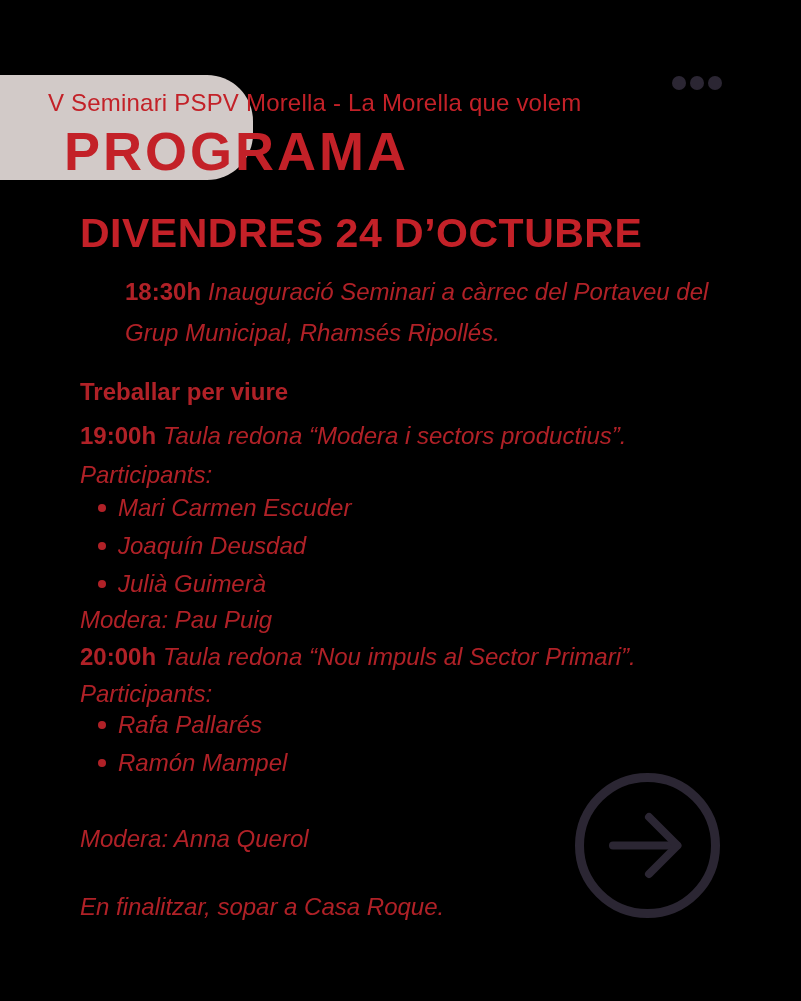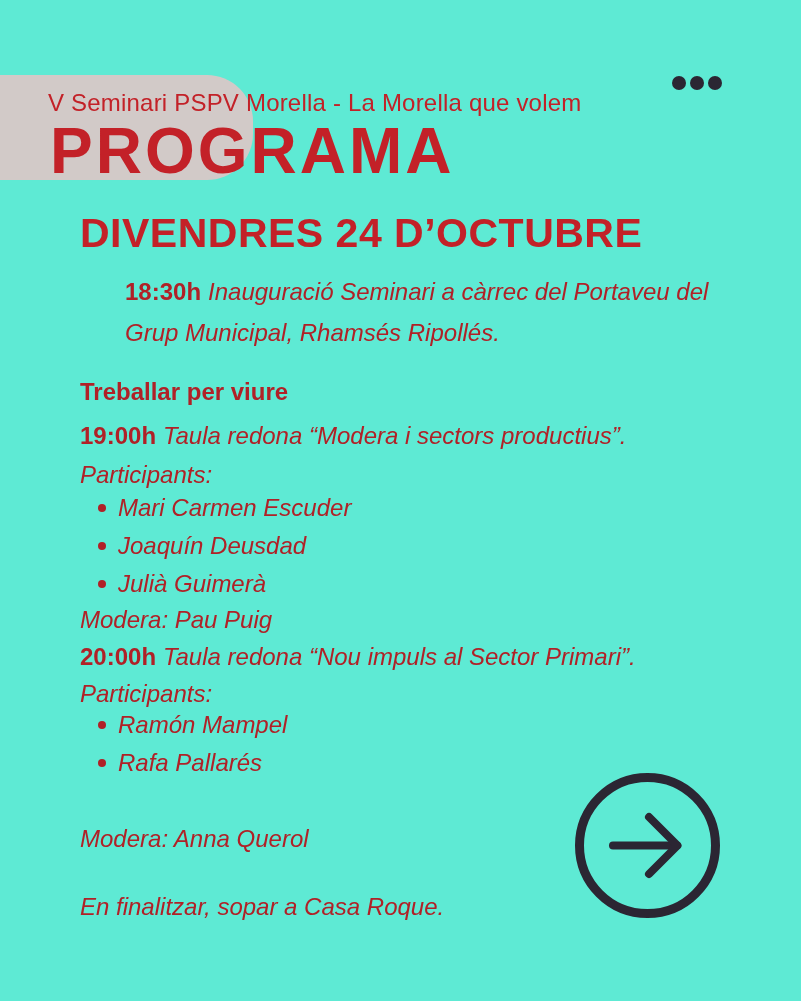--- a/index.html
+++ b/index.html
@@ -2,35 +2,35 @@
 <html><head>
 <meta charset="utf-8">
 <style>
   html,body{margin:0;padding:0;}
   body{
     width:801px;height:1001px;
     background:#e6e1e0;
     font-family:"Liberation Sans", sans-serif;
     overflow:hidden;
   }
-  .poster{position:relative;width:801px;height:1001px;background:#5eead4;}
+  .poster{position:relative;width:801px;height:1001px;background:#000000;}
 
   
   .header-band{
     position:absolute;left:0;top:75px;width:253px;height:105px;
     background:#d2cac8;border-radius:0 46px 46px 0;
   }
   .kicker{
     position:absolute;left:48px;top:90px;width:700px;
     font-size:24px;line-height:26px;letter-spacing:.2px;
     color:#c32128;z-index:2;font-weight:400;
   }
   .title{
-    position:absolute;left:50px;top:121px;width:700px;
-    font-size:64px;line-height:60px;font-weight:bold;letter-spacing:3px;
+    position:absolute;left:64px;top:121px;width:700px;
+    font-size:54px;line-height:60px;font-weight:bold;letter-spacing:3px;
     color:#c32128;z-index:2;
   }
   .menu-dots{
     position:absolute;left:672px;top:76px;display:flex;gap:4px;z-index:2;
   }
   .menu-dots .dot{width:14px;height:14px;border-radius:50%;background:#2b2633;}
 
   
   .abs{position:absolute;left:80px;width:640px;color:#b02127;}
   .day-heading{
@@ -101,22 +101,22 @@
     <li>Joaquín Deusdad</li>
     <li>Julià Guimerà</li>
   </ul>
   <div class="abs body-line s1-mod">Modera: Pau Puig</div>
 
   <div class="abs body-line s2-time">
     <span class="time">20:00h</span><span>Taula redona “Nou impuls al Sector Primari”.</span>
   </div>
   <div class="abs body-line s2-plabel">Participants:</div>
   <ul class="abs participants s2-list">
+    <li>Rafa Pallarés</li>
     <li>Ramón Mampel</li>
-    <li>Rafa Pallarés</li>
   </ul>
   <div class="abs body-line closing">En finalitzar, sopar a Casa Roque.</div>
 
   <div class="abs body-line s2-mod">Modera: Anna Querol</div>
 
   <button class="next-btn">
     <span>
       <svg width="147" height="147" viewBox="0 0 147 147" xmlns="http://www.w3.org/2000/svg">
         <circle cx="73.5" cy="73.5" r="68" fill="none" stroke="#2b2633" stroke-width="9"></circle>
         <path d="M39 73.5 H103" fill="none" stroke="#2b2633" stroke-width="8" stroke-linecap="round"></path>

